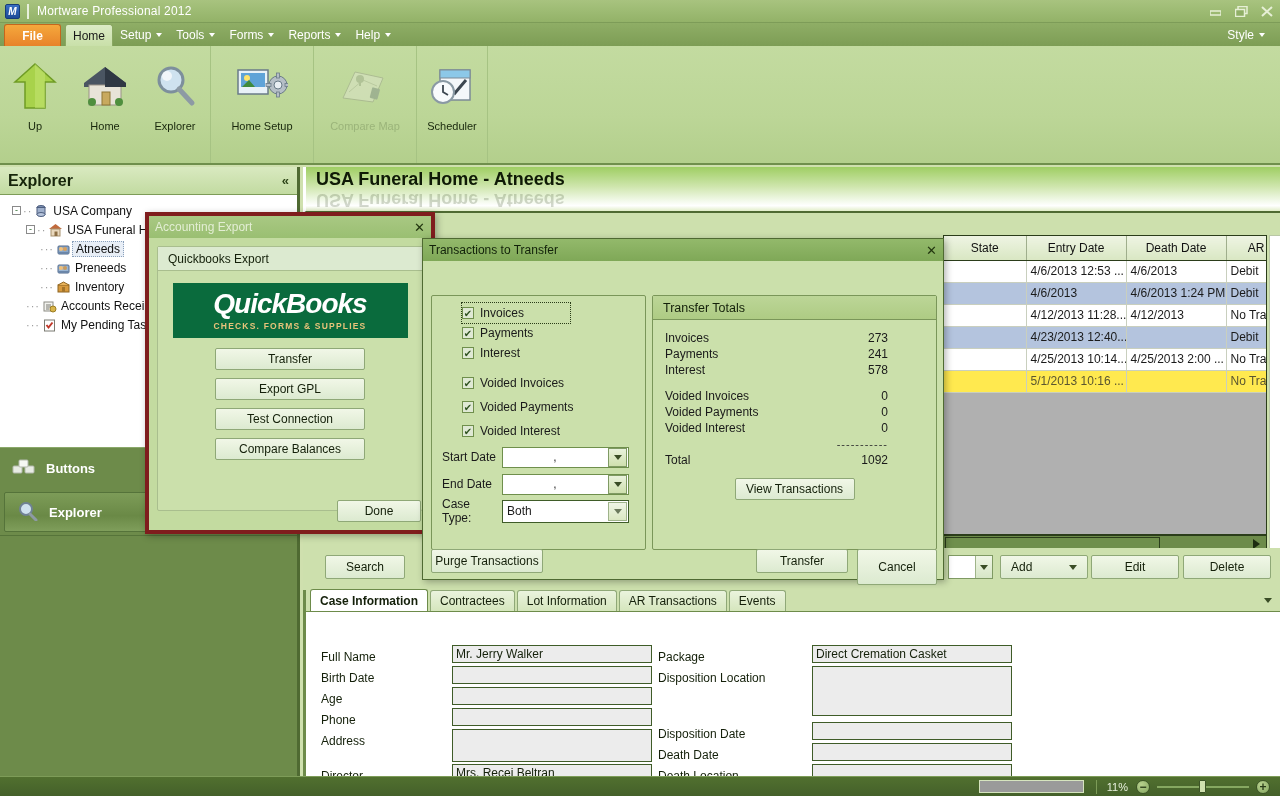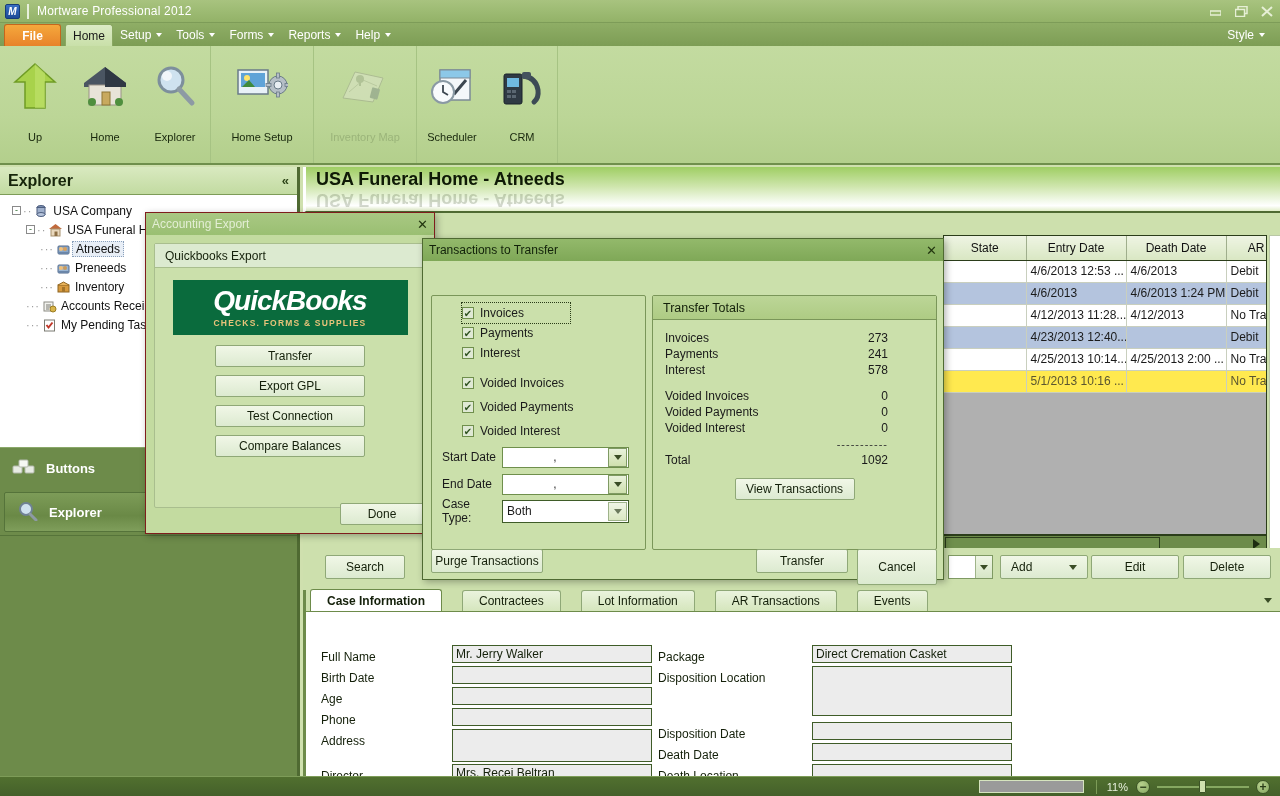--- a/index.html
+++ b/index.html
@@ -74,21 +74,21 @@
     border-bottom:2px solid #6f8f4c;
     display:flex; align-items:stretch;
   }
   .tb-group { display:flex; align-items:stretch; border-right:1px solid #a6c383; }
   .tb-btn {
     width:70px; display:flex; flex-direction:column; align-items:center;
     padding-top:10px;
   }
   .tb-btn.wide { width:102px; }
   .tb-ico { height:62px; display:flex; align-items:center; justify-content:center; }
-  .tb-label { font-size:11px; color:#18270c; margin-top:13px; }
+  .tb-label { font-size:11px; color:#18270c; margin-top:2px; }
   .tb-btn.disabled .tb-label { color:#9bb47a; }
   .tb-btn.disabled .tb-ico { opacity:.38; }
   .tb-filler { flex:1; }
 
   
   .sidebar {
     position:absolute; left:0; top:167px; width:300px; height:609px;
     background:#6d8b4a;
     border-right:3px solid #4f6a32;
     display:flex; flex-direction:column;
@@ -209,25 +209,25 @@
   
   .bottom-panel {
     position:absolute; left:303px; top:590px; width:977px; height:186px;
     background:#ffffff; border-left:3px solid #6d8b4a;
   }
   .tabstrip {
     height:22px; background:#cde0ad; display:flex; align-items:flex-end; padding-left:4px;
     border-bottom:1px solid #6d8b4a; position:relative;
   }
   .ftab {
-    height:21px; padding:0 16px; display:flex; align-items:center;
+    height:21px; padding:0 9px; display:flex; align-items:center;
     font-size:12px; color:#14200a;
     background: linear-gradient(to bottom,#eaf3dd,#d5e6bd);
     border:1px solid #8fa877; border-bottom:none; border-radius:3px 3px 0 0;
-    margin-right:20px;
+    margin-right:2px;
   }
   .ftab.active { background:#ffffff; font-weight:bold; border-color:#6d8b4a; height:22px; }
   .tab-expand { margin-left:auto; margin-right:8px; align-self:center; }
   .form-area { position:relative; height:164px; background:#ffffff; }
   .f-label { position:absolute; font-size:12px; color:#14200a; }
   .f-input {
     position:absolute; background:#ececec; border:1px solid #3f5c28;
     font-size:12px; color:#14200a; padding:1px 3px; overflow:hidden; white-space:nowrap;
   }
 
@@ -247,21 +247,21 @@
     border:1px solid #3c5426; color:#2a3c18; font-size:12px; font-weight:bold;
     display:flex;align-items:center;justify-content:center; line-height:10px;
   }
   .zslider { width:92px;height:14px;margin:0 7px;position:relative;display:flex;align-items:center; }
   .zline { width:100%;height:2px;background:#86a861; }
   .zthumb { position:absolute; left:42px; width:7px;height:13px;background:#cfe0ae;border:1px solid #3c5426;border-radius:1px; }
 
   
   .dlg { position:absolute; box-shadow:2px 2px 7px rgba(0,0,0,.30); }
   .dlg-acct { left:145px; top:212px; width:290px; height:322px;
-    background:#c3dba0; border:1px solid #7f1d1d; }
+    background:#c3dba0; border:4px solid #7f1d1d; }
   .dlg-title {
     height:22px; display:flex; align-items:center; padding:0 6px;
     background: linear-gradient(to bottom,#a9c883,#9abf72);
     color:#e9f3dc; font-size:12px;
   }
   .dlg-title.inactive { color:#e3eed4; }
   .dlg-close { margin-left:auto; font-size:13px; color:#22350f; }
   .acct-body { padding:8px; height:300px; }
   .group-box {
     border:1px solid #a9be8e; background:#cbe0ab; height:265px; position:relative;
@@ -454,53 +454,36 @@
       <div class="tb-btn wide disabled">
         <div class="tb-ico">
           <svg width="52" height="46" viewBox="0 0 52 46">
             <polygon points="4,34 16,8 44,14 34,38" fill="#e9eade" stroke="#8c8d82"></polygon>
             <path d="M10 28 L24 16 L38 22" stroke="#b3b4a8" fill="none"></path>
             <circle cx="21" cy="15" r="4" fill="#9aa090"></circle>
               <rect x="20" y="15" width="2" height="7" fill="#9aa090"></rect>
             <rect x="32" y="24" width="8" height="11" rx="1" fill="#6f7a84" transform="rotate(15 36 29)"></rect>
           </svg>
         </div>
-        <div class="tb-label">Inventory Map</div>
+        <div class="tb-label">Compare Map</div>
       </div>
     </div>
 
     <div class="tb-group">
       <div class="tb-btn">
         <div class="tb-ico">
           <svg width="48" height="46" viewBox="0 0 48 46">
             <rect x="12" y="6" width="30" height="30" fill="#f4f7fa" stroke="#7c8b96" stroke-width="1.5"></rect>
             <rect x="12" y="6" width="30" height="8" fill="#8cc8e8" stroke="#7c8b96"></rect>
             <path d="M20 22 L27 29 L38 16" stroke="#3c4650" stroke-width="3" fill="none"></path>
             <circle cx="15" cy="28" r="11" fill="#f8fafc" stroke="#8a99a4" stroke-width="2"></circle>
             <path d="M15 21 L15 28 L20 31" stroke="#3c4650" stroke-width="1.8" fill="none"></path>
           </svg>
         </div>
         <div class="tb-label">Scheduler</div>
-      </div>
-      <div class="tb-btn">
-        <div class="tb-ico">
-          <svg width="48" height="46" viewBox="0 0 48 46">
-            <rect x="6" y="10" width="18" height="30" rx="2" fill="#2f3a44" stroke="#1b232a"></rect>
-            <rect x="9" y="14" width="12" height="9" fill="#6fb9e0"></rect>
-            <g fill="#5a6772">
-                <rect x="9" y="26" width="4" height="3"></rect>
-                <rect x="14" y="26" width="4" height="3"></rect>
-                <rect x="9" y="31" width="4" height="3"></rect>
-                <rect x="14" y="31" width="4" height="3"></rect>
-              </g>
-            <path d="M26 12 q12 2 14 14 q1 8 -4 12" stroke="#3c4a55" stroke-width="5" fill="none" stroke-linecap="round"></path>
-            <rect x="24" y="8" width="9" height="7" rx="2" fill="#44525e"></rect>
-          </svg>
-        </div>
-        <div class="tb-label">CRM</div>
       </div>
     </div>
 
     <div class="tb-filler"></div>
   </div>
 
   <div class="sidebar">
     <div class="sb-header">
       <div class="sb-header-title">Explorer</div>
       <div class="sb-collapse">«</div>

